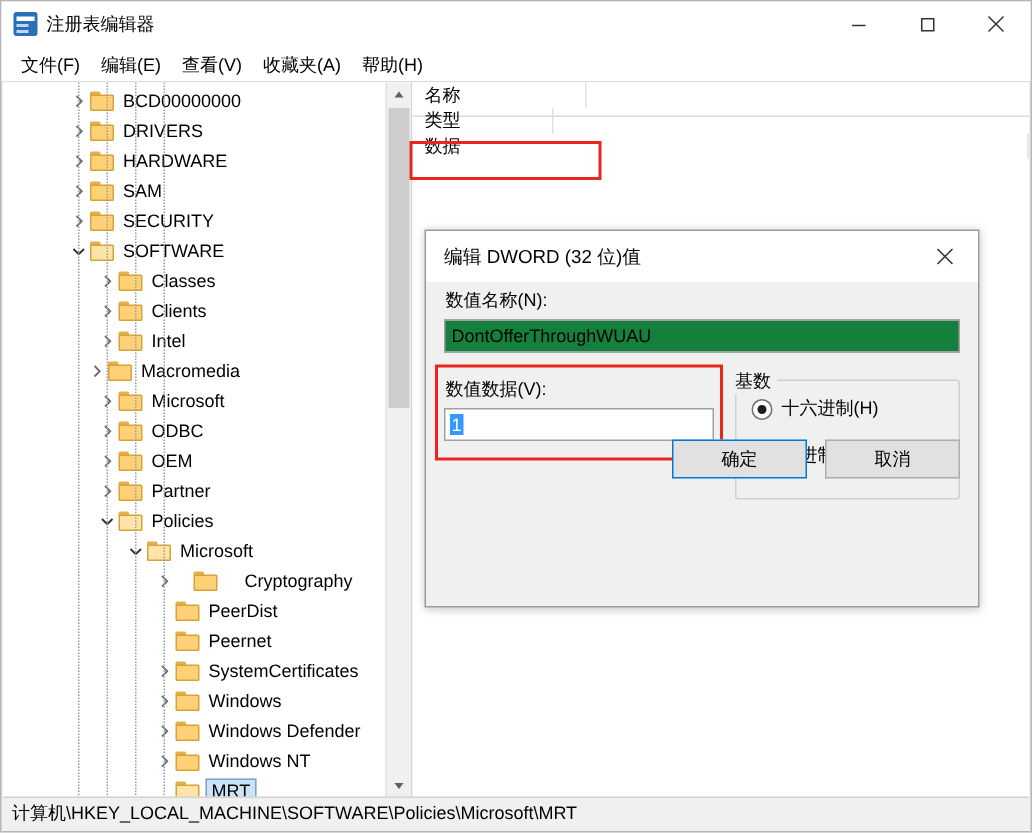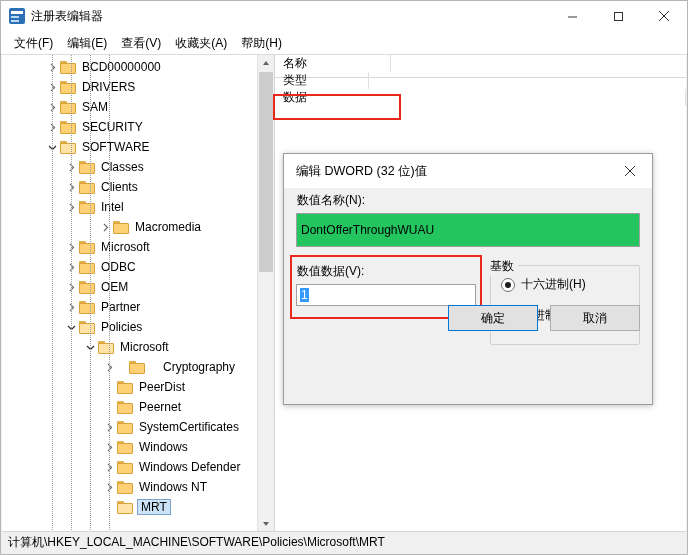--- a/index.html
+++ b/index.html
@@ -63,21 +63,21 @@
 
   
   .statusbar{position:absolute;left:1px;right:1px;bottom:1px;height:21px;background:#f0f0f0;border-top:1px solid #d4d4d4;display:flex;align-items:center;padding-left:6px;font-size:12px;color:#000000;}
 
   
   .dialog{position:absolute;left:258px;top:152px;width:370px;height:252px;background:#f0f0f0;border:1px solid #9c9c9c;box-shadow:0 1px 6px rgba(0,0,0,.25);box-sizing:border-box;margin-left:24px;}
   .dlg-title{height:34px;display:flex;align-items:center;background:#ffffff;padding-left:12px;font-size:12.5px;}
   .dlg-close{position:absolute;right:0;top:0;width:44px;height:34px;display:flex;align-items:center;justify-content:center;}
   .dlg-body{position:relative;padding:0 12px;}
   .fld-label{font-size:12px;margin:4px 0 4px 1px;}
-  .textbox{height:34px;background:#22c55e;border:1px solid #a0a0a0;display:flex;align-items:center;padding:0 4px;font-size:12px;box-sizing:border-box;}
+  .textbox{height:22px;background:#15803d;border:1px solid #a0a0a0;display:flex;align-items:center;padding:0 4px;font-size:12px;box-sizing:border-box;}
   .row2{display:flex;margin-top:12px;gap:14px;}
   .col-left{width:180px;position:relative;}
   .col-right{flex:1;position:relative;}
   .group{border:1px solid #cfcfcf;border-radius:2px;padding:10px 10px 8px 10px;margin-top:6px;height:80px;box-sizing:border-box;}
   .group-title{position:absolute;top:-1px;left:0;background:#f0f0f0;padding-right:4px;font-size:12px;}
   .radio{display:flex;align-items:center;font-size:12px;margin-bottom:14px;}
   .radio .dot{width:12px;height:12px;border-radius:50%;border:1px solid #707070;background:#fff;margin-right:6px;position:relative;flex:none;}
   .radio.on .dot:after{content:"";position:absolute;left:3px;top:3px;width:6px;height:6px;border-radius:50%;background:#1e1e1e;}
   .value-input{height:22px;background:#fff;border:1px solid #a0a0a0;display:flex;align-items:center;padding:0 3px;font-size:12px;box-sizing:border-box;}
   .value-input .selchar{background:#3399ff;color:#fff;padding:0 1px;}
@@ -152,20 +152,32 @@
           <div class="tnode" style="padding-left: 42px;">
             <span class="exp">
               <svg width="9" height="9" viewBox="0 0 9 9">
                 <polyline points="3,1 6.5,4.5 3,8" fill="none" stroke="#6b6b6b" stroke-width="1.2"></polyline>
               </svg>
             </span>
             <span class="folder">
               <span class="tab"></span>
               <span class="body"></span>
             </span>
+            <span class="lbl">HARDWARE</span>
+          </div>
+          <div class="tnode" style="padding-left: 42px;">
+            <span class="exp">
+              <svg width="9" height="9" viewBox="0 0 9 9">
+                <polyline points="3,1 6.5,4.5 3,8" fill="none" stroke="#6b6b6b" stroke-width="1.2"></polyline>
+              </svg>
+            </span>
+            <span class="folder">
+              <span class="tab"></span>
+              <span class="body"></span>
+            </span>
             <span class="lbl">SAM</span>
           </div>
           <div class="tnode" style="padding-left: 42px;">
             <span class="exp">
               <svg width="9" height="9" viewBox="0 0 9 9">
                 <polyline points="3,1 6.5,4.5 3,8" fill="none" stroke="#6b6b6b" stroke-width="1.2"></polyline>
               </svg>
             </span>
             <span class="folder">
               <span class="tab"></span>
@@ -214,21 +226,21 @@
               <svg width="9" height="9" viewBox="0 0 9 9">
                 <polyline points="3,1 6.5,4.5 3,8" fill="none" stroke="#6b6b6b" stroke-width="1.2"></polyline>
               </svg>
             </span>
             <span class="folder">
               <span class="tab"></span>
               <span class="body"></span>
             </span>
             <span class="lbl">Intel</span>
           </div>
-          <div class="tnode" style="padding-left: 95px; align-items: center;">
+          <div class="tnode" style="padding-left: 54px; align-items: center;">
             <span class="exp">
               <svg width="9" height="9" viewBox="0 0 9 9">
                 <polyline points="3,1 6.5,4.5 3,8" fill="none" stroke="#6b6b6b" stroke-width="1.2"></polyline>
               </svg>
             </span>
             <span class="folder">
               <span class="tab"></span>
               <span class="body"></span>
             </span>
             <span class="lbl">Macromedia</span>

